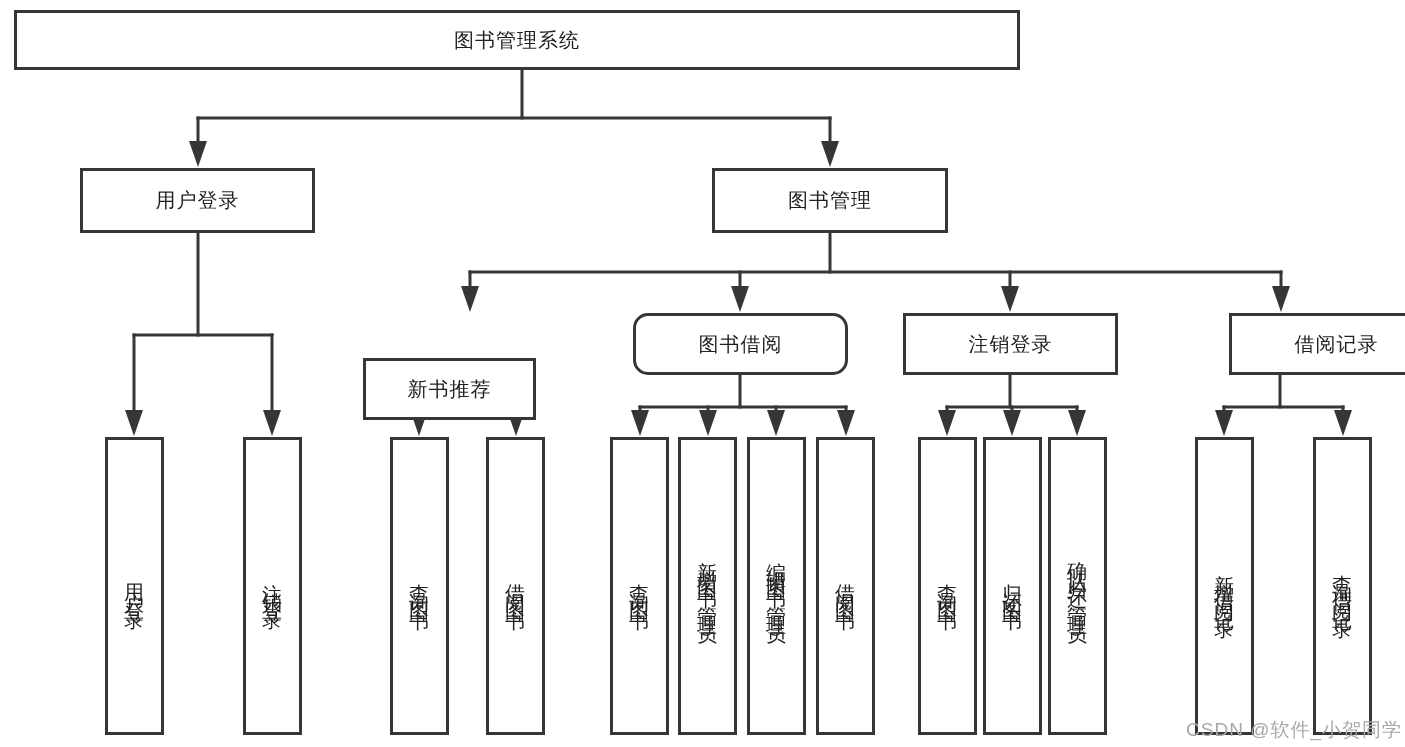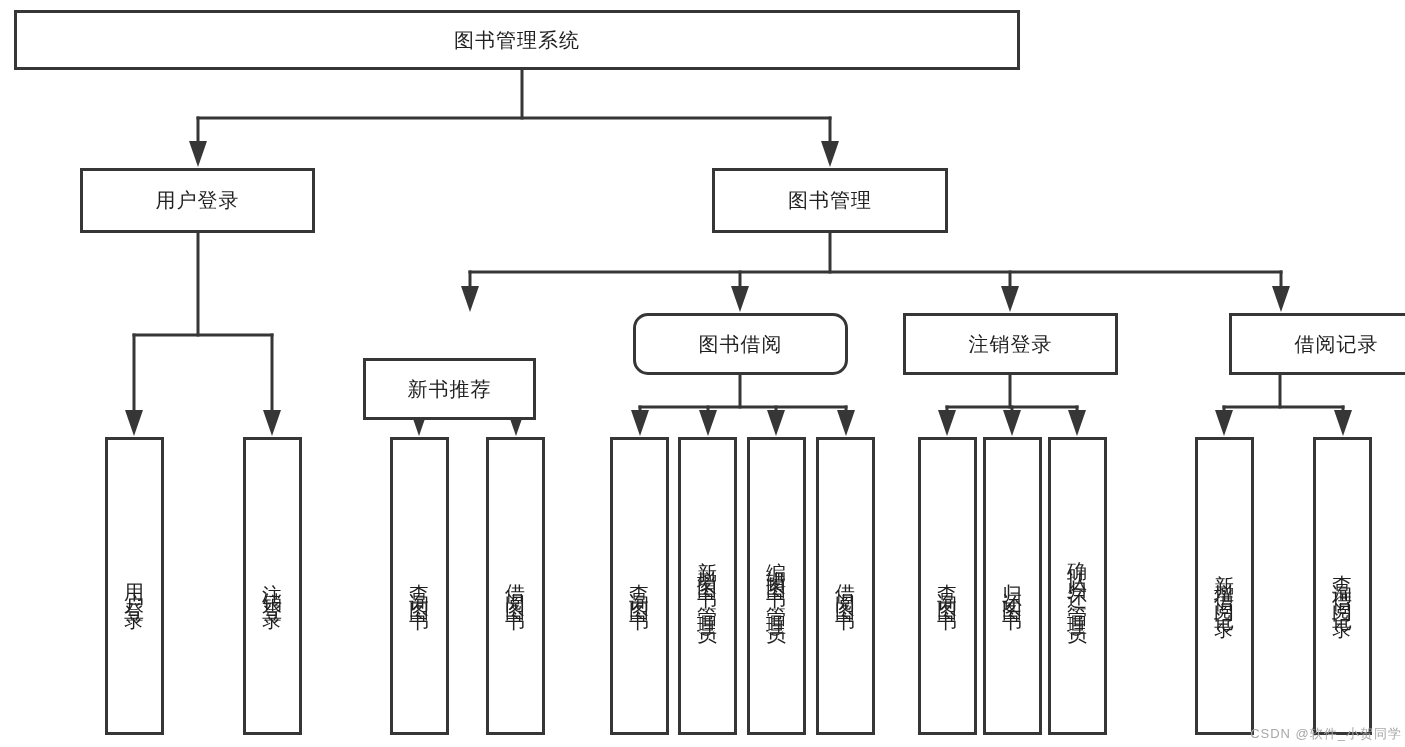--- a/index.html
+++ b/index.html
@@ -50,21 +50,21 @@
     text-orientation: mixed;
     font-size: 20px;
     letter-spacing: 9px;
     line-height: 1;
   }
   #watermark {
     position: absolute;
     right: 3px;
     bottom: 4px;
     z-index: 2;
-    font-size: 13px;
+    font-size: 19px;
     letter-spacing: 1px;
     color: #a8a8a8;
     white-space: nowrap;
   }
 </style>
 </head>
 <body>
 
 <div id="canvas">
 

